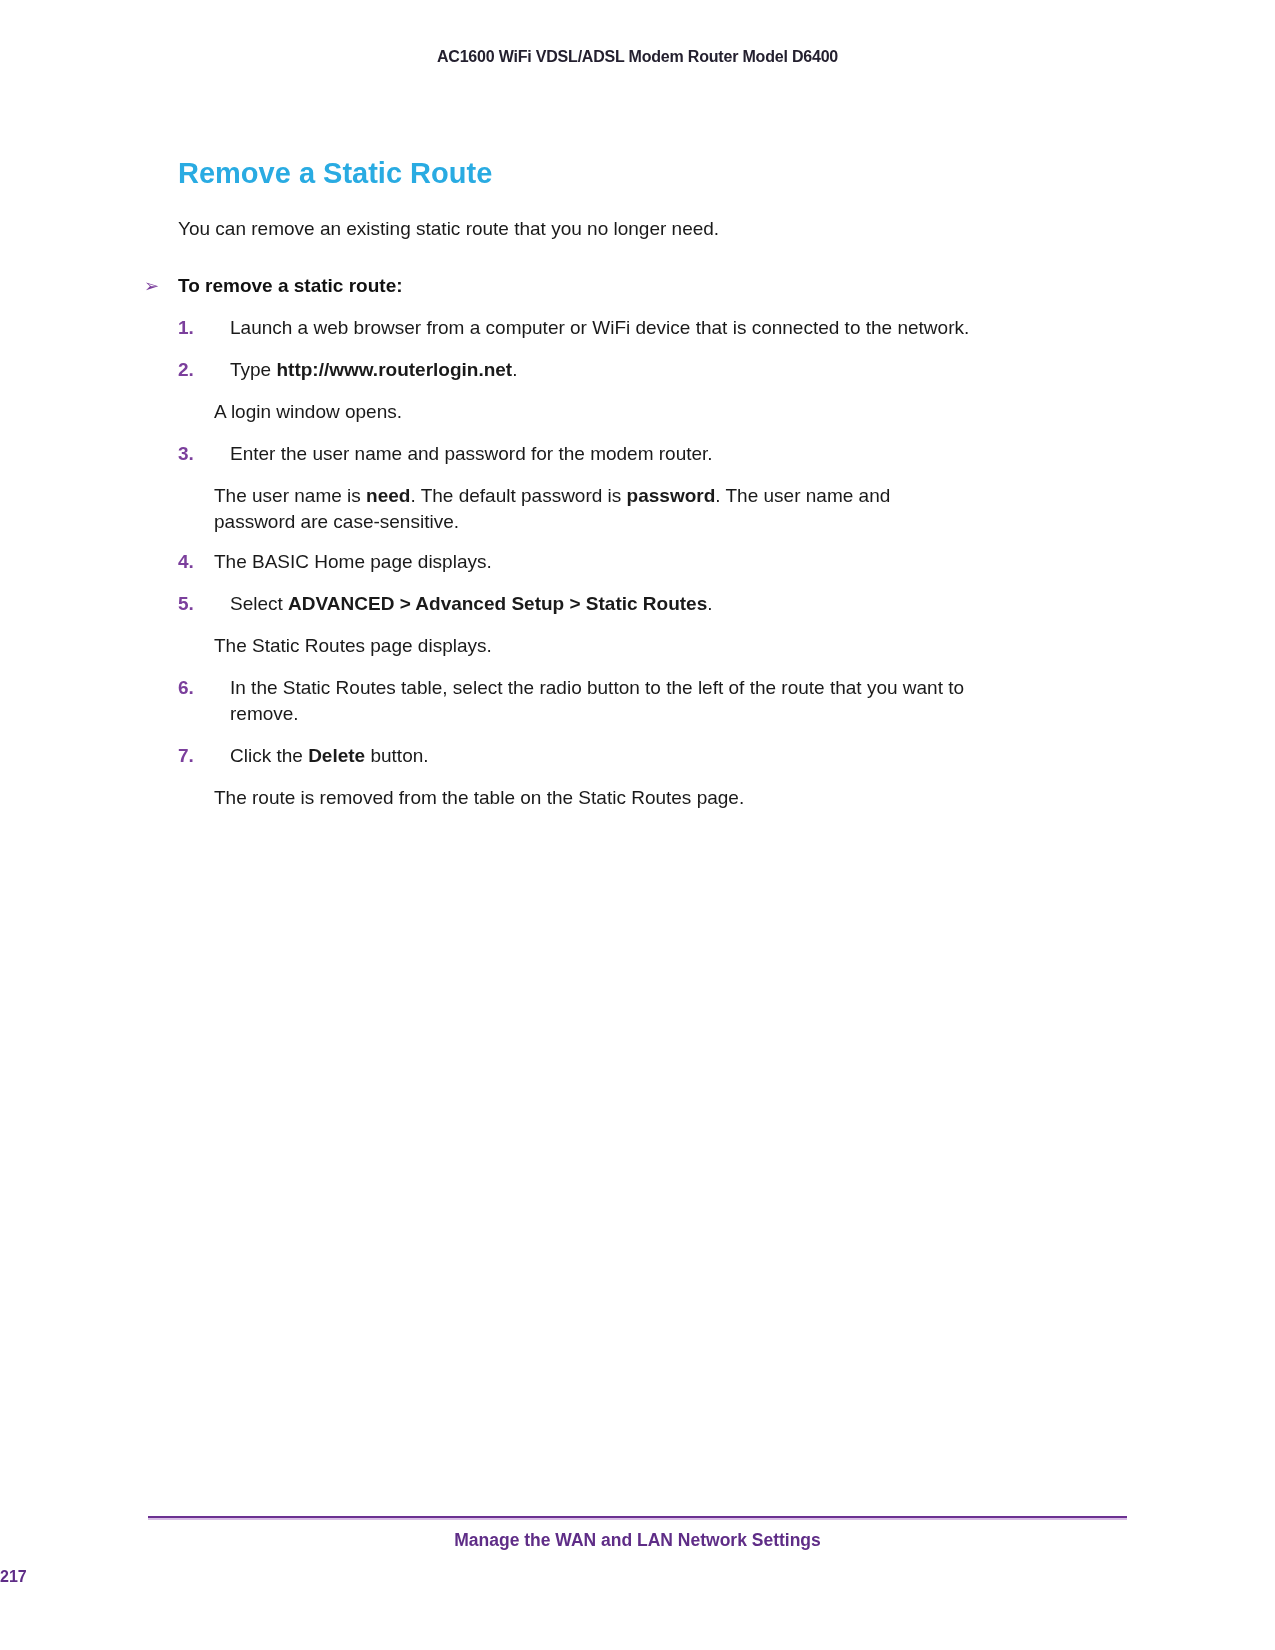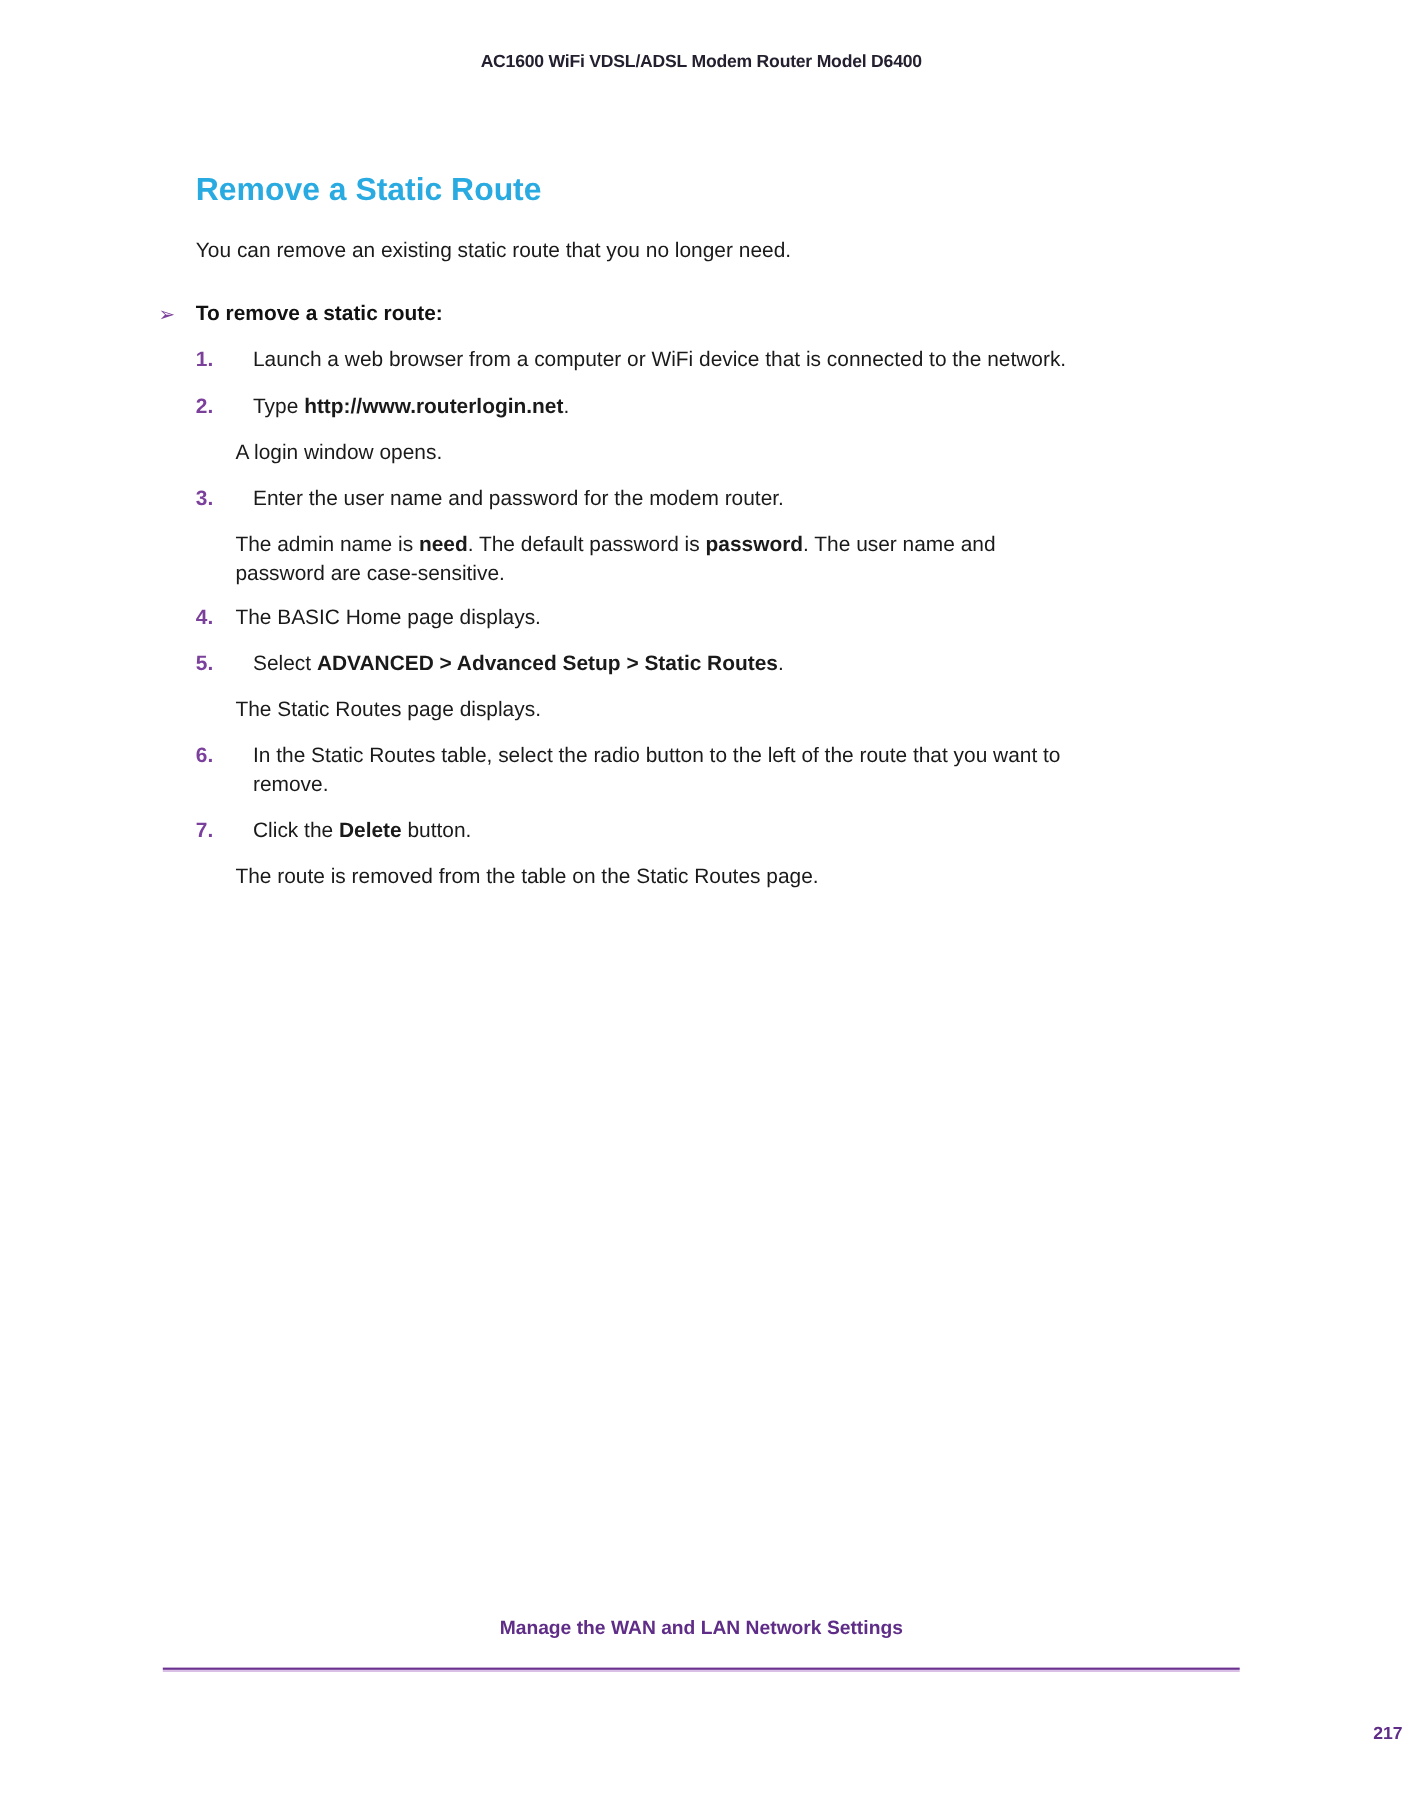--- a/index.html
+++ b/index.html
@@ -104,35 +104,35 @@
     position: absolute;
     top: 1516px;
     left: 148px;
     width: 979px;
     height: 2px;
     background: #6b3191;
     box-shadow: 0 2px 0 rgba(170, 110, 200, 0.45);
   }
   .footer-chapter {
     position: absolute;
-    top: 1467px;
+    top: 1528px;
     left: 0;
     width: 100%;
     text-align: center;
     font-size: 17.5px;
     line-height: 24px;
     font-weight: bold;
     color: #5f2d87;
   }
   .footer-page-number {
     position: absolute;
     top: 1566px;
     left: 0;
     width: 100%;
-    text-align: right;
+    text-align: left;
     font-size: 16px;
     line-height: 22px;
     font-weight: bold;
     color: #5f2d87;
   }
 </style>
 </head>
 <body>
 
 <div class="page">
@@ -159,21 +159,21 @@
 
       <li>
         <span class="step-num">2.</span>
         <p class="step-text"><span>Type </span><span class="b">http://www.routerlogin.net</span><span>.</span></p>
         <p class="step-sub"><span>A login window opens.</span></p>
       </li>
 
       <li>
         <span class="step-num">3.</span>
         <p class="step-text"><span>Enter the user name and password for the modem router.</span></p>
-        <p class="step-sub"><span>The admin name is </span><span class="b">need</span><span>. The default password is </span><span class="b">password</span><span>. The user name and</span><br><span>password are case-sensitive.</span></p>
+        <p class="step-sub"><span>The user name is </span><span class="b">need</span><span>. The default password is </span><span class="b">password</span><span>. The user name and</span><br><span>password are case-sensitive.</span></p>
       </li>
 
       <li>
         <span class="step-num">4.</span>
         <p class="step-sub"><span>The BASIC Home page displays.</span></p>
       </li>
 
       <li>
         <span class="step-num">5.</span>
         <p class="step-text"><span>Select </span><span class="b">ADVANCED &gt; Advanced Setup &gt; Static Routes</span><span>.</span></p>

